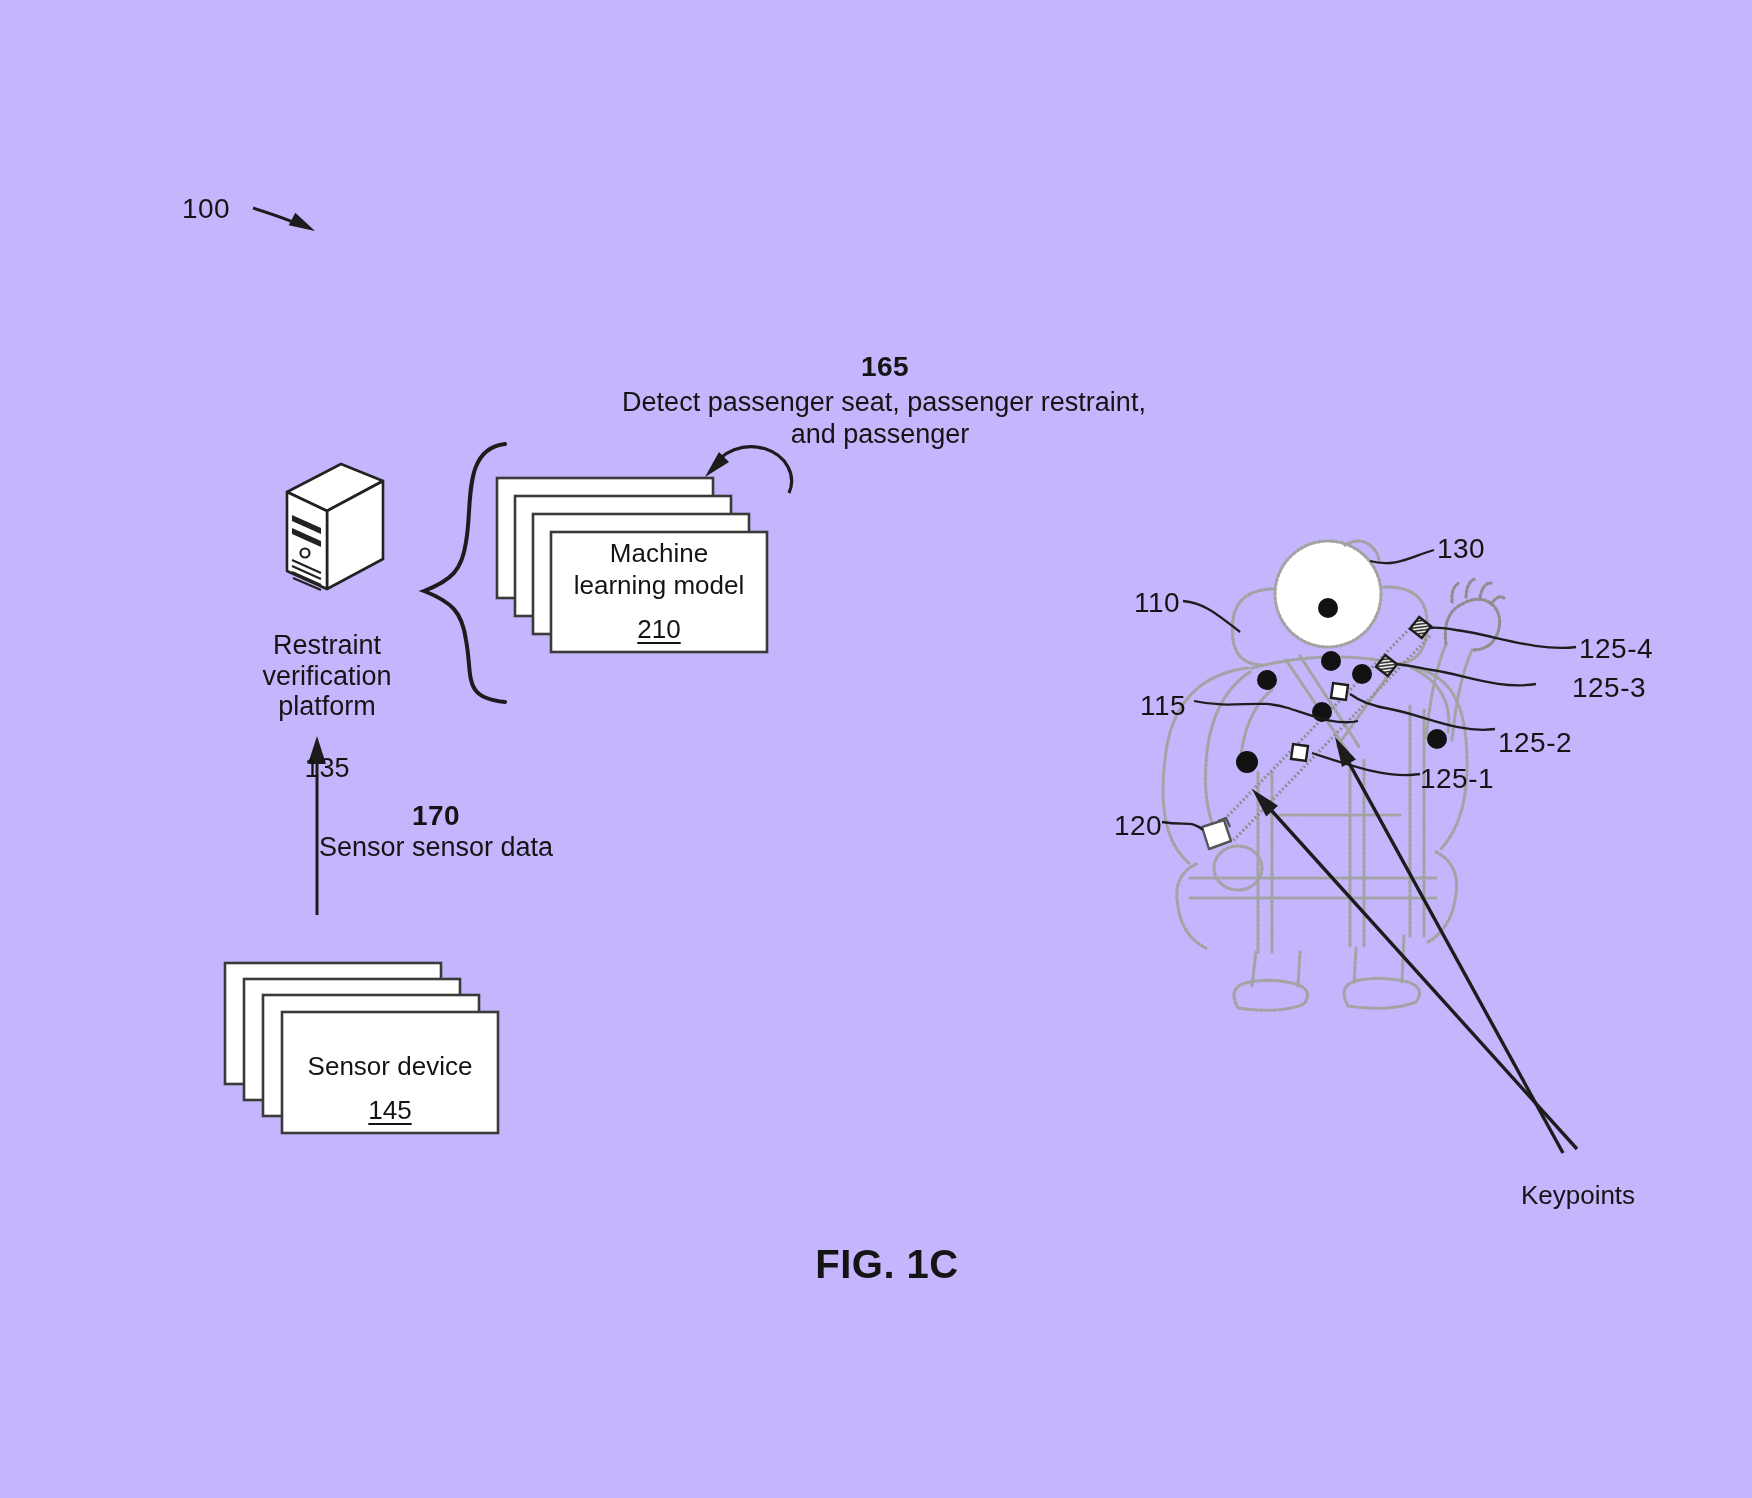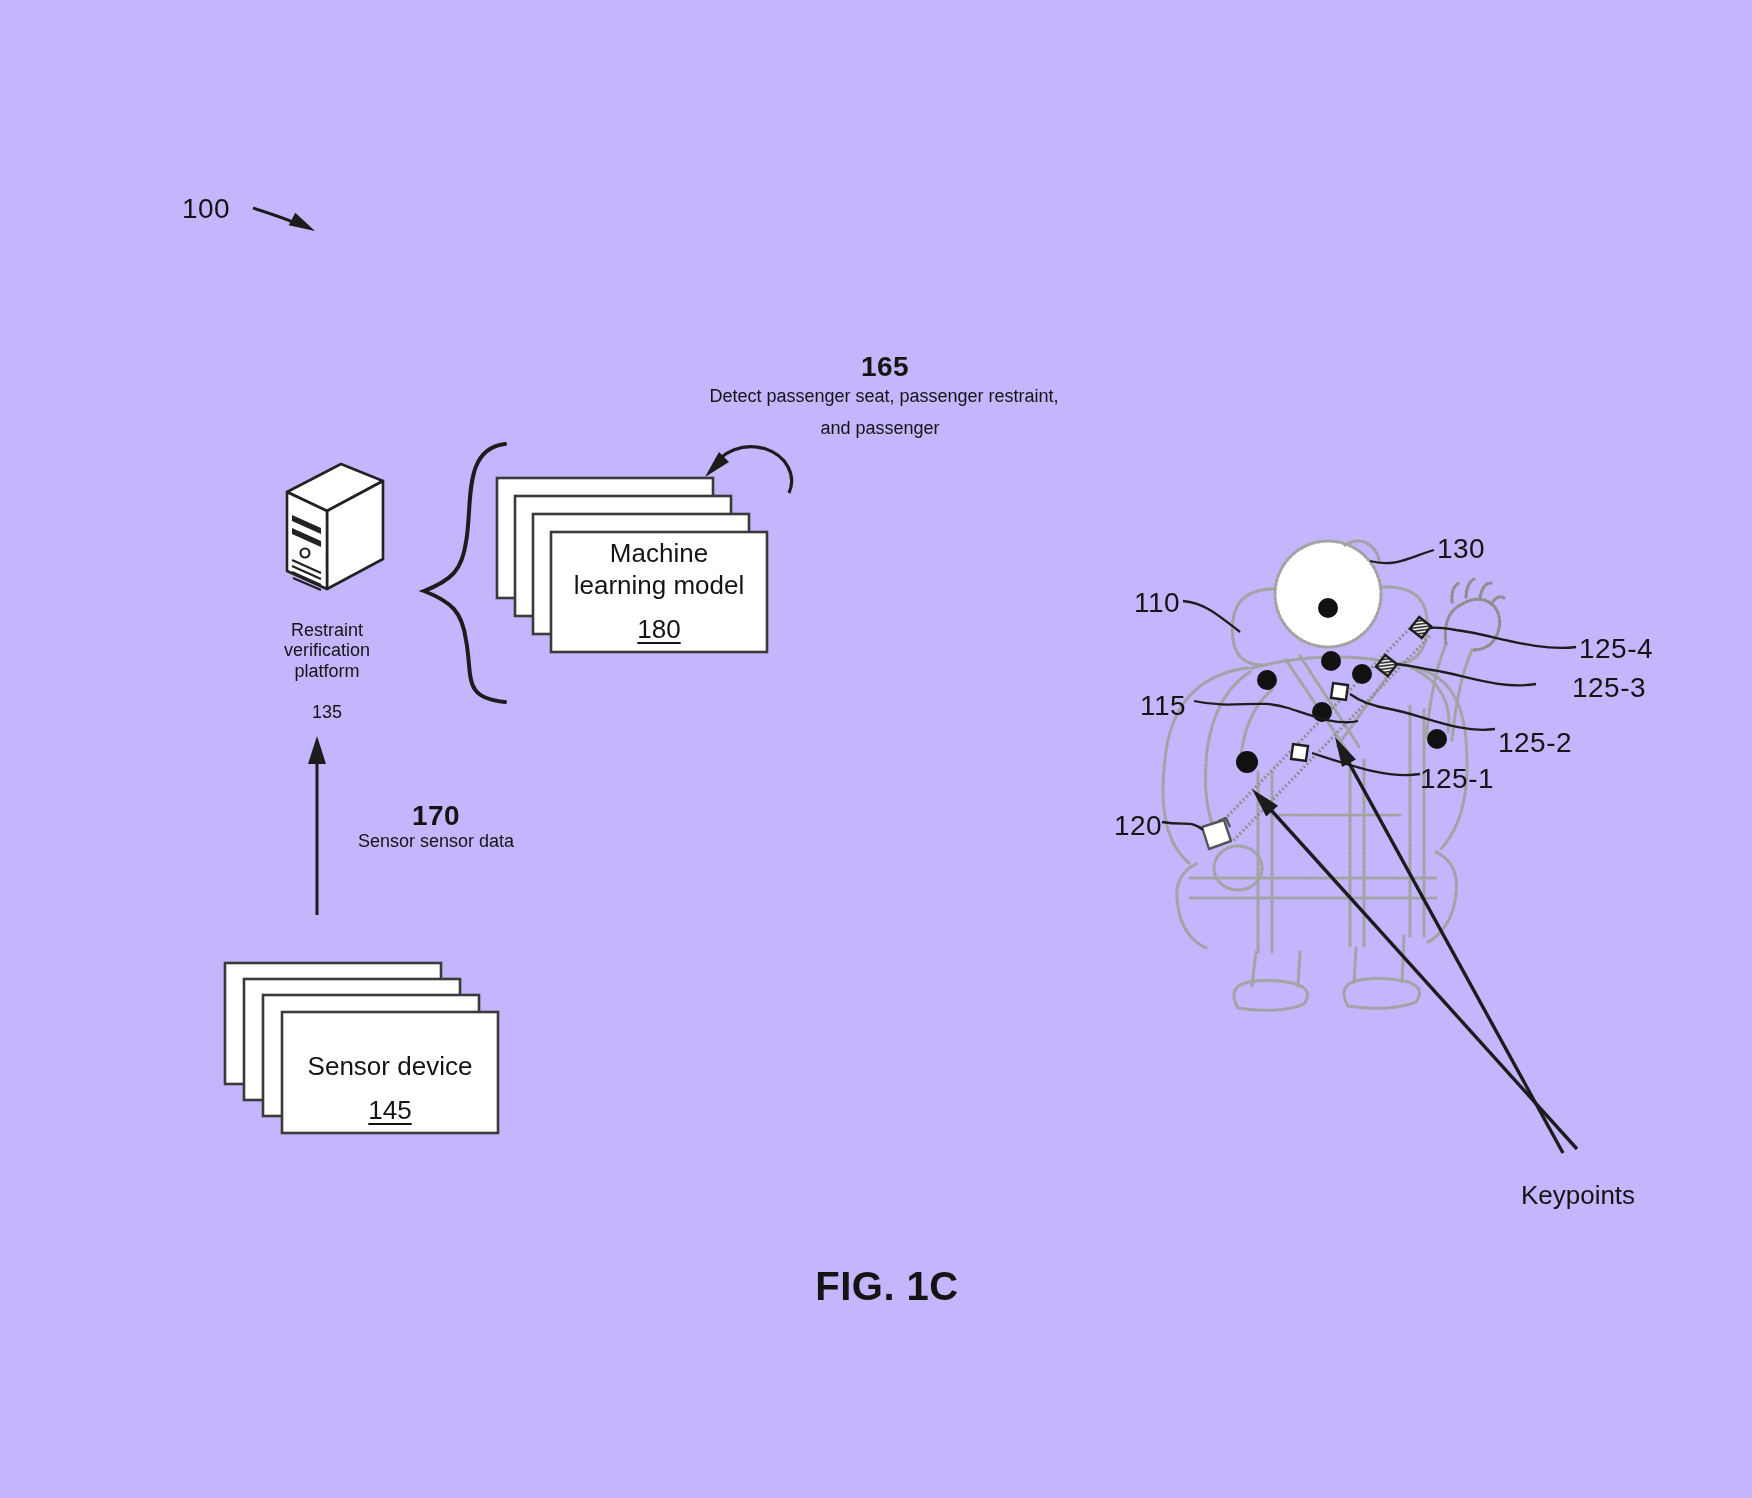--- a/index.html
+++ b/index.html
@@ -1,26 +1,26 @@
 <!DOCTYPE html>
 <html><head>
 <meta charset="utf-8">
 <style>
   html,body{margin:0;padding:0;background:#ffffff;}
   .canvas{position:relative;width:1752px;height:1498px;background:#c4b5fd;overflow:hidden;
           font-family:"Liberation Sans",sans-serif;color:#141414;}
   svg.layer{position:absolute;left:0;top:0;}
   .lbl{position:absolute;transform:translateX(-50%);text-align:center;
-       font-size:18px;line-height:1.2;white-space:pre-line;color:#141414;}
+       font-size:27px;line-height:1.2;white-space:pre-line;color:#141414;}
   .num{font-size:28px;letter-spacing:0.5px;}
   .b{font-weight:bold;}
   .boxtxt{position:absolute;display:flex;flex-direction:column;align-items:center;
           justify-content:center;text-align:center;font-size:26px;line-height:1.22;gap:12px;}
   .u{text-decoration:underline;text-underline-offset:4px;}
-  .caption{font-size:40px;font-weight:bold;letter-spacing:0.5px;margin-top:22px;}
+  .caption{font-size:40px;font-weight:bold;letter-spacing:0.5px;}
 </style>
 </head>
 <body>
 
 <div class="canvas">
 
   <svg class="layer" width="1752" height="1498" viewBox="0 0 1752 1498">
     <defs>
       <pattern id="hatch" width="4.5" height="4.5" patternUnits="userSpaceOnUse">
         <rect width="4.5" height="4.5" fill="#ffffff"></rect>
@@ -165,21 +165,21 @@
   <div class="lbl" style="left:327px;top:599px;line-height:1.14;">
     <span>Restraint
 verification
 platform</span><br>
     <span>135</span>
   </div>
 
   <div class="boxtxt" style="left:551px;top:532px;width:216px;height:120px;">
     <span style="white-space:pre-line;">Machine
 learning model</span>
-    <span class="u">180</span>
+    <span class="u">210</span>
   </div>
 
   <div class="lbl num b" style="left:436px;top:799px;">170</div>
   <div class="lbl" style="left:436px;top:831px;">Sensor sensor data</div>
 
   <div class="boxtxt" style="left:282px;top:1012px;width:216px;height:153px;">
     <span>Sensor device</span>
     <span class="u">145</span>
   </div>
 

